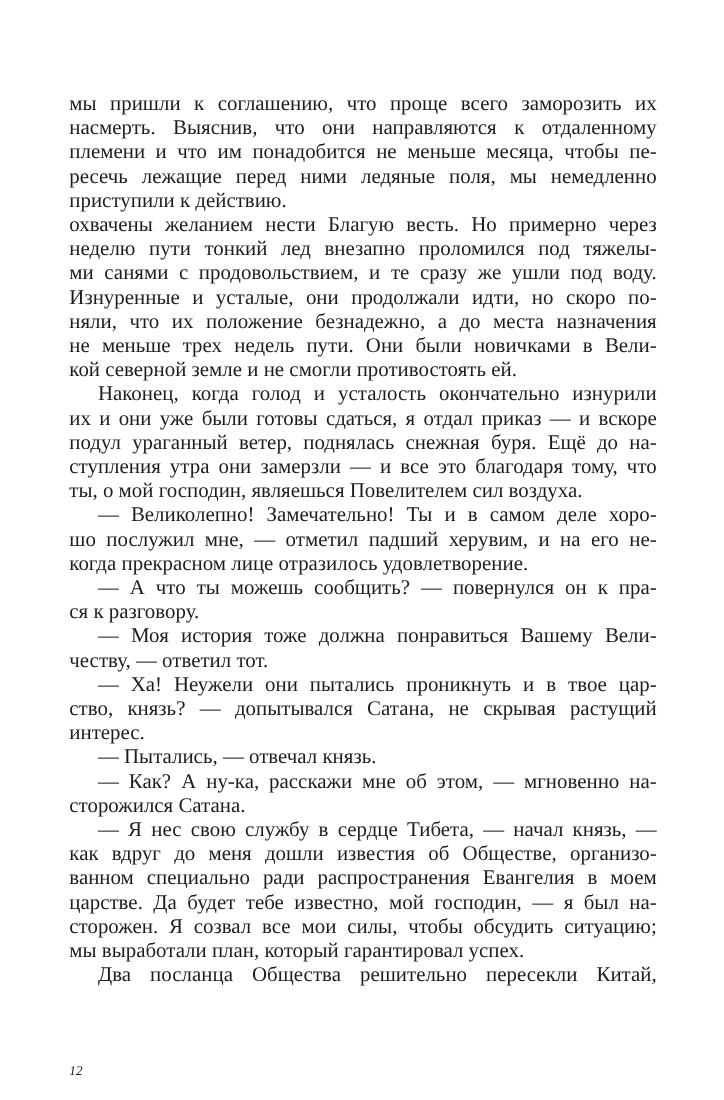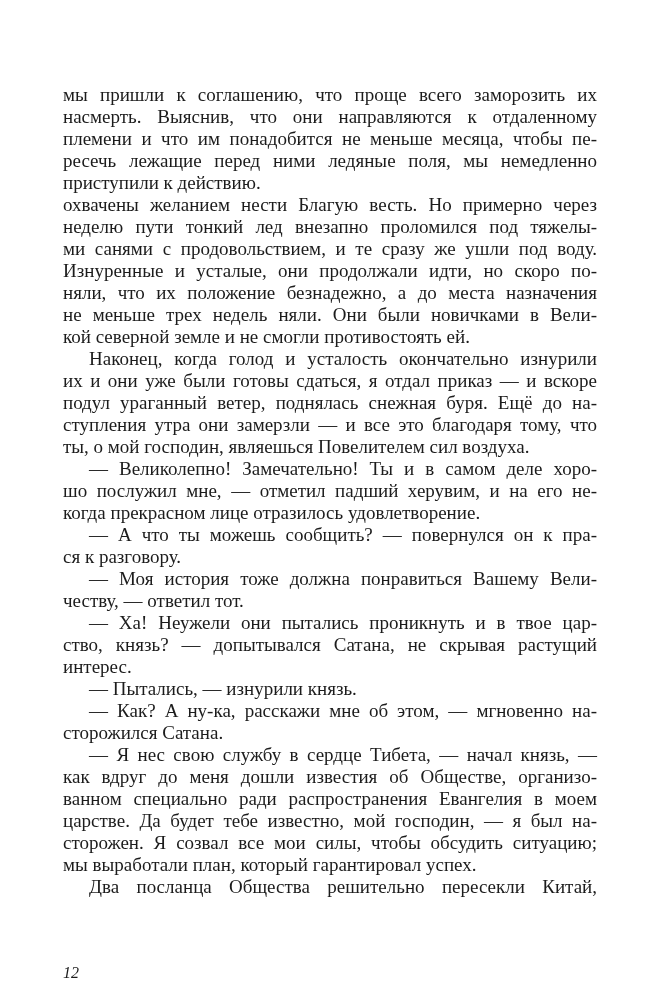--- a/index.html
+++ b/index.html
@@ -49,21 +49,21 @@
     text-align-last: justify;
     -moz-text-align-last: justify;
   }
   .line.first-indent {
     text-indent: 26px;
   }
   .page-number {
     position: absolute;
     left: 63px;
     top: 935px;
-    font-size: 16px;
+    font-size: 12px;
     line-height: 20px;
     color: #1c1c1c;
     font-style: italic;
   }
 </style>
 </head>
 <body>
 
 <div class="book-page">
   <div class="text-block">
@@ -73,21 +73,21 @@
         <div class="line">племени и что им понадобится не меньше месяца, чтобы пе-</div>
         <div class="line">ресечь лежащие перед ними ледяные поля, мы немедленно</div>
         <div class="line last">приступили к действию.</div>
       </div>
       <div class="paragraph">
         <div class="line">охвачены желанием нести Благую весть. Но примерно через</div>
         <div class="line">неделю пути тонкий лед внезапно проломился под тяжелы-</div>
         <div class="line">ми санями с продовольствием, и те сразу же ушли под воду.</div>
         <div class="line">Изнуренные и усталые, они продолжали идти, но скоро по-</div>
         <div class="line">няли, что их положение безнадежно, а до места назначения</div>
-        <div class="line">не меньше трех недель няли. Они были новичками в Вели-</div>
+        <div class="line">не меньше трех недель пути. Они были новичками в Вели-</div>
         <div class="line last">кой северной земле и не смогли противостоять ей.</div>
       </div>
       <div class="paragraph">
         <div class="line first-indent">Наконец, когда голод и усталость окончательно изнурили</div>
         <div class="line">их и они уже были готовы сдаться, я отдал приказ — и вскоре</div>
         <div class="line">подул ураганный ветер, поднялась снежная буря. Ещё до на-</div>
         <div class="line">ступления утра они замерзли — и все это благодаря тому, что</div>
         <div class="line last">ты, о мой господин, являешься Повелителем сил воздуха.</div>
       </div>
       <div class="paragraph">
@@ -102,21 +102,21 @@
       <div class="paragraph">
         <div class="line first-indent">— Моя история тоже должна понравиться Вашему Вели-</div>
         <div class="line last">честву, — ответил тот.</div>
       </div>
       <div class="paragraph">
         <div class="line first-indent">— Ха! Неужели они пытались проникнуть и в твое цар-</div>
         <div class="line">ство, князь? — допытывался Сатана, не скрывая растущий</div>
         <div class="line last">интерес.</div>
       </div>
       <div class="paragraph">
-        <div class="line last first-indent">— Пытались, — изнурили князь.</div>
+        <div class="line last first-indent">— Пытались, — отвечал князь.</div>
       </div>
       <div class="paragraph">
         <div class="line first-indent">— Как? А ну-ка, расскажи мне об этом, — мгновенно на-</div>
         <div class="line last">сторожился Сатана.</div>
       </div>
       <div class="paragraph">
         <div class="line first-indent">— Я нес свою службу в сердце Тибета, — начал князь, —</div>
         <div class="line">как вдруг до меня дошли известия об Обществе, организо-</div>
         <div class="line">ванном специально ради распространения Евангелия в моем</div>
         <div class="line">царстве. Да будет тебе известно, мой господин, — я был на-</div>

